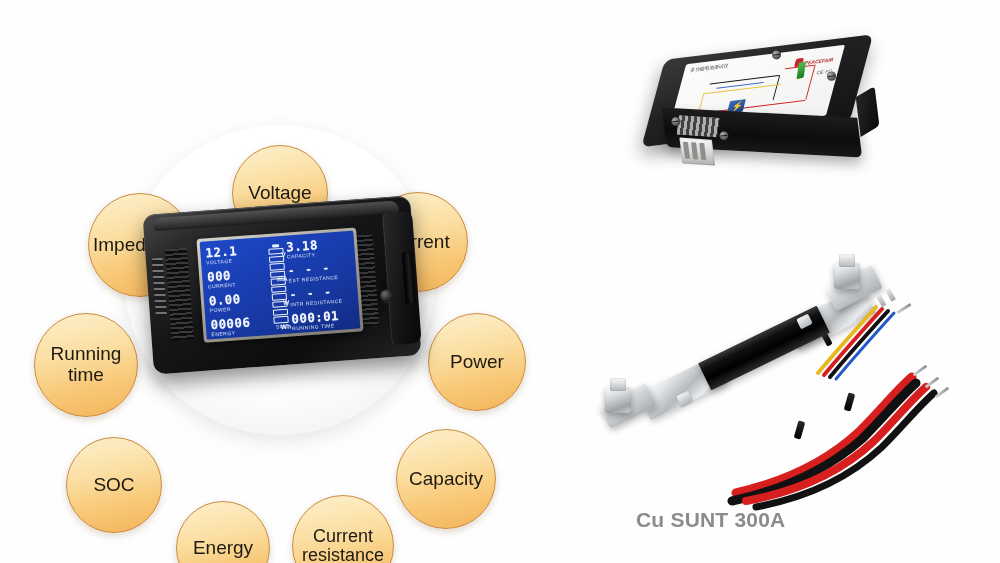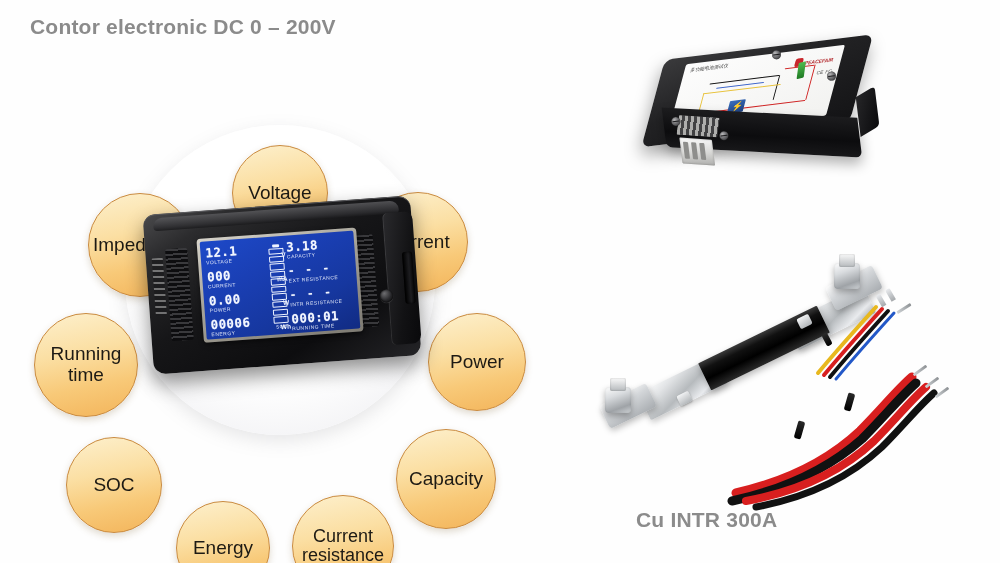--- a/index.html
+++ b/index.html
@@ -352,23 +352,22 @@
     background: linear-gradient(180deg,#e9ebee,#a5a9ac); border-radius: 2px 2px 0 0;
   }
   .fork::before { left: 0; }
   .fork::after  { right: 0; }
 </style>
 </head>
 <body>
 
 <div id="page">
 
-  <div class="title" id="main-title">Contor electronic DC 0 – 200V</div>
-
-  <div class="title" id="shunt-title">Cu INTR 300A</div>
+
+  <div class="title" id="shunt-title">Cu SUNT 300A</div>
 
   <div id="infographic">
 
     <div id="plate"></div>
 
     <div class="bubble" style="left: 232px; top: 90px; width: 96px; height: 96px;">
       <span>Voltage</span>
     </div>
     <div class="bubble" style="left: 88px; top: 138px; width: 104px; height: 104px;">
       <span>Impedance</span>

